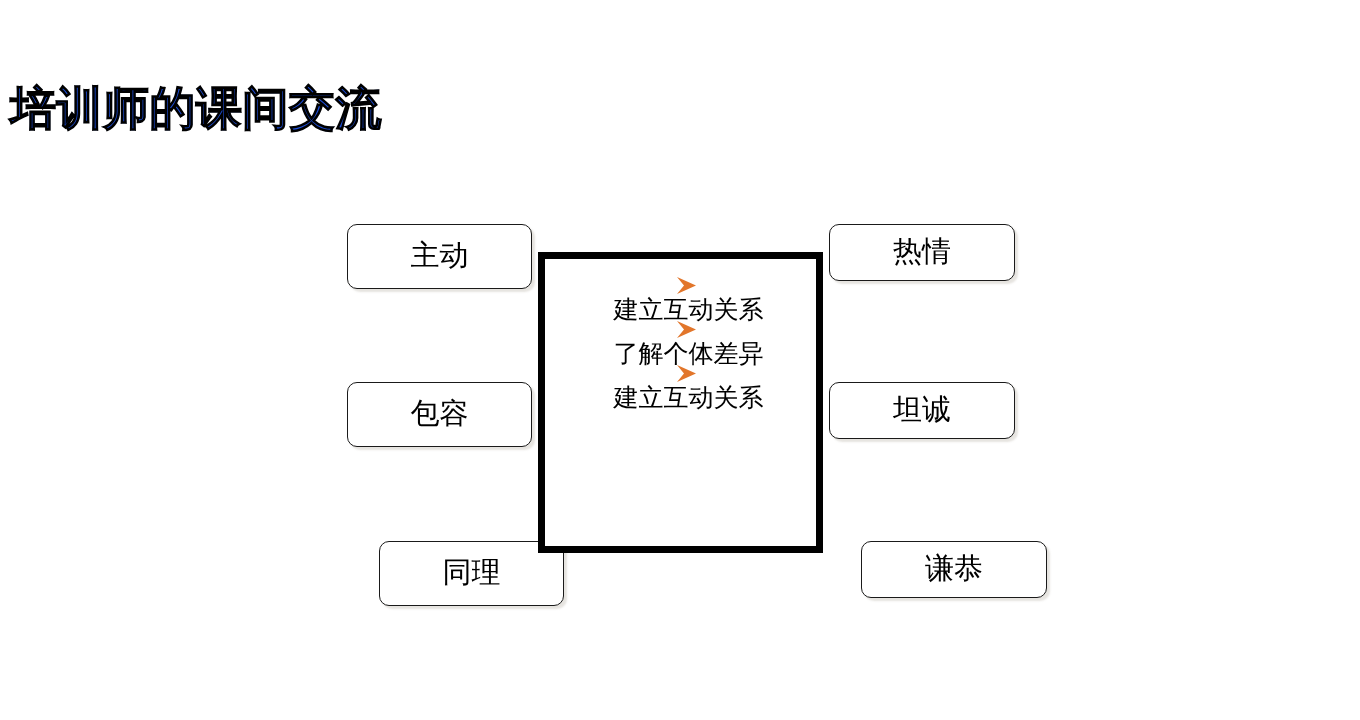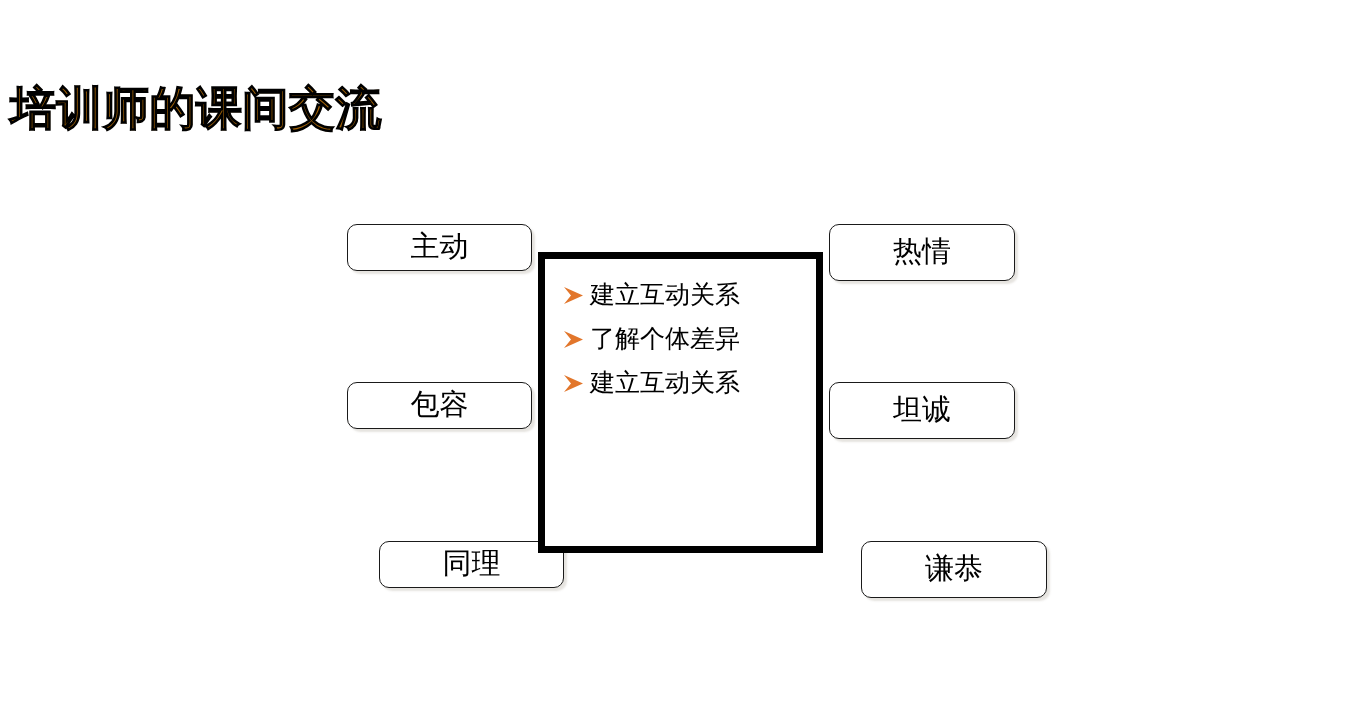--- a/index.html
+++ b/index.html
@@ -18,21 +18,21 @@
 
   
   .slide-title {
     position: absolute;
     left: 10px;
     top: 83px;
     font-size: 46px;
     font-weight: 900;
     letter-spacing: 0.5px;
     line-height: 1.1;
-    color: #a16207;
+    color: #1d4ed8;
     white-space: nowrap;
     font-family: "DejaVu Sans", "Liberation Sans", sans-serif;
     -webkit-text-stroke: 1.1px #000000;
   }
 
   
   .trait-box {
     position: absolute;
     box-sizing: border-box;
     background: #ffffff;
@@ -46,21 +46,21 @@
     color: #000000;
     box-shadow: 3px 3px 2px rgba(140, 130, 115, 0.22);
     font-family: "DejaVu Sans", "Liberation Sans", sans-serif;
   }
   .trait-box .trait-label {
     display: block;
     transform: translateY(-1px);
   }
 
   
-  .trait-left  { left: 347px; width: 185px; height: 47px; }
+  .trait-left  { left: 347px; width: 185px; height: 65px; }
   
   .trait-right { left: 829px; width: 186px; height: 57px; }
 
   .row-1 { top: 224px; }
   .row-2 { top: 382px; }
   .row-3 { top: 541px; margin-left: 32px; }
 
   
   .center-panel {
     position: absolute;
@@ -81,20 +81,21 @@
   }
   .bullet-item {
     display: flex;
     align-items: center;
     height: 44px;
     padding-left: 16px;
     font-size: 25px;
     line-height: 1;
     color: #000000;
     white-space: nowrap;
+    flex-direction: column;
   }
   .bullet-arrow {
     flex: 0 0 auto;
     width: 25px;
     height: 25px;
     margin-right: 4px;
     display: inline-flex;
     align-items: center;
     justify-content: center;
   }

